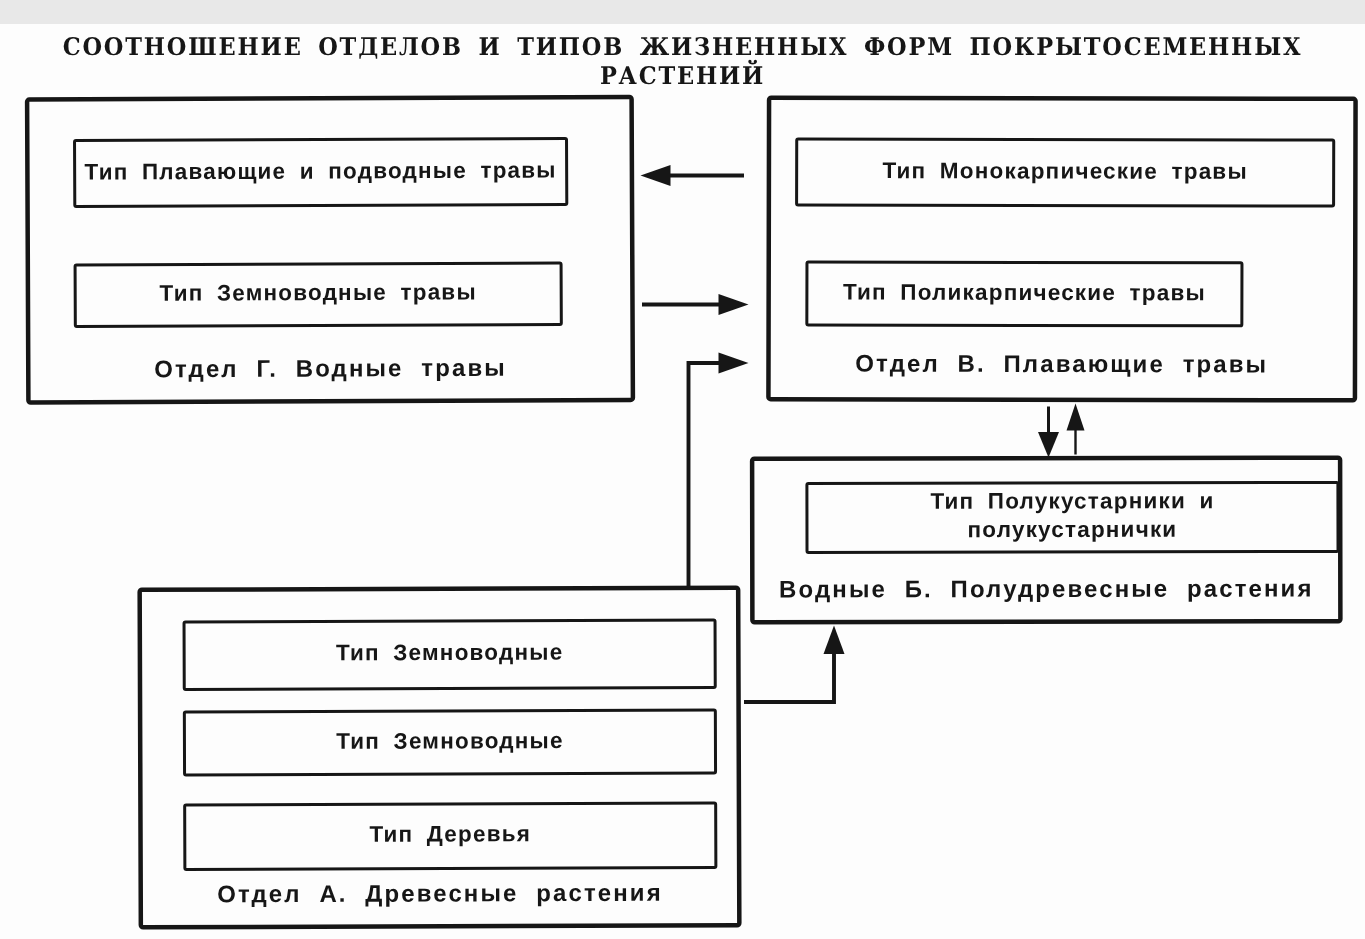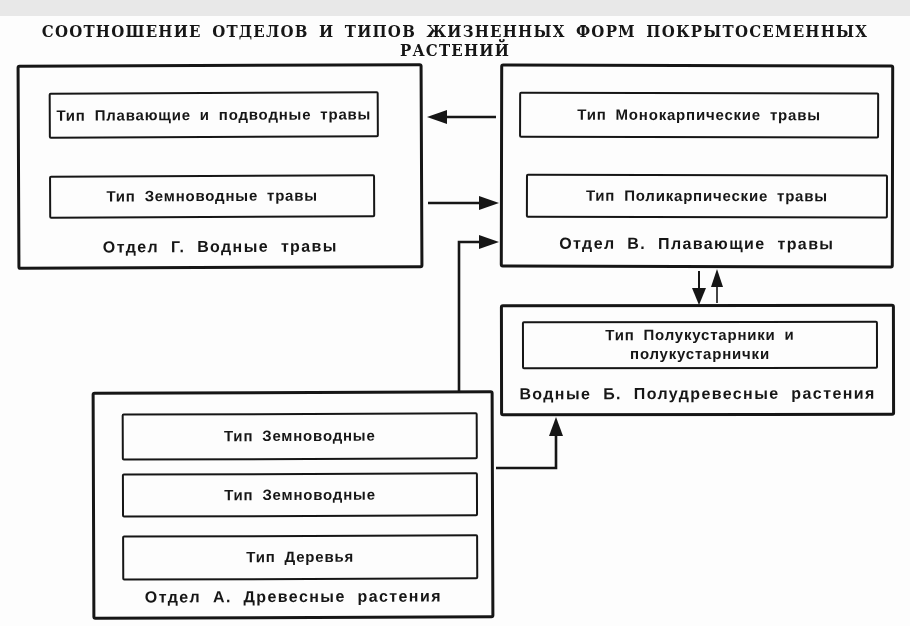--- a/index.html
+++ b/index.html
@@ -28,42 +28,42 @@
     transform:scaleY(1.08);
   }
   .obox{
     position:absolute;
     border:3px solid var(--ink);
     border-radius:3px;
     background:var(--paper);
     box-sizing:border-box;
   }
   #box-g{left:17px;top:48px;width:406px;height:205px;transform:rotate(-0.25deg);}
-  #box-v{left:500px;top:48px;width:394px;height:204px;transform:rotate(0.12deg);}
+  #box-v{left:511px;top:48px;width:394px;height:204px;transform:rotate(0.12deg);}
   #box-b{left:500px;top:288px;width:395px;height:112px;transform:rotate(-0.1deg);}
   #box-a{left:92px;top:375px;width:402px;height:228px;transform:rotate(-0.2deg);}
   .tbox{
     position:absolute;
     border:2px solid var(--ink);
     border-radius:2px;
     box-sizing:border-box;
     display:flex;align-items:center;justify-content:center;
     text-align:center;
     font-weight:bold;
     font-size:15px;
     letter-spacing:0.8px;
     word-spacing:4px;
     background:var(--paper);
     line-height:1.25;
   }
   #box-g .t1{left:29px;top:25px;width:330px;height:46px;}
   #box-g .t2{left:29px;top:108px;width:326px;height:43px;}
   #box-v .t1{left:16px;top:25px;width:360px;height:46px;}
-  #box-v .t2{left:23px;top:107px;width:362px;height:44px;}
-  #box-b .t1{left:19px;top:14px;width:356px;height:48px;}
+  #box-v .t2{left:23px;top:107px;width:292px;height:44px;}
+  #box-b .t1{left:34px;top:14px;width:356px;height:48px;}
   #box-b .t1 span{display:block;max-width:260px;}
   #box-a .t1{left:27px;top:19px;width:356px;height:47px;}
   #box-a .t2{left:27px;top:79px;width:356px;height:44px;}
   #box-a .t3{left:27px;top:141px;width:356px;height:45px;}
   .olabel{
     position:absolute;left:0;bottom:10px;width:100%;
     text-align:center;
     font-weight:bold;
     font-size:16px;
     letter-spacing:1.4px;

